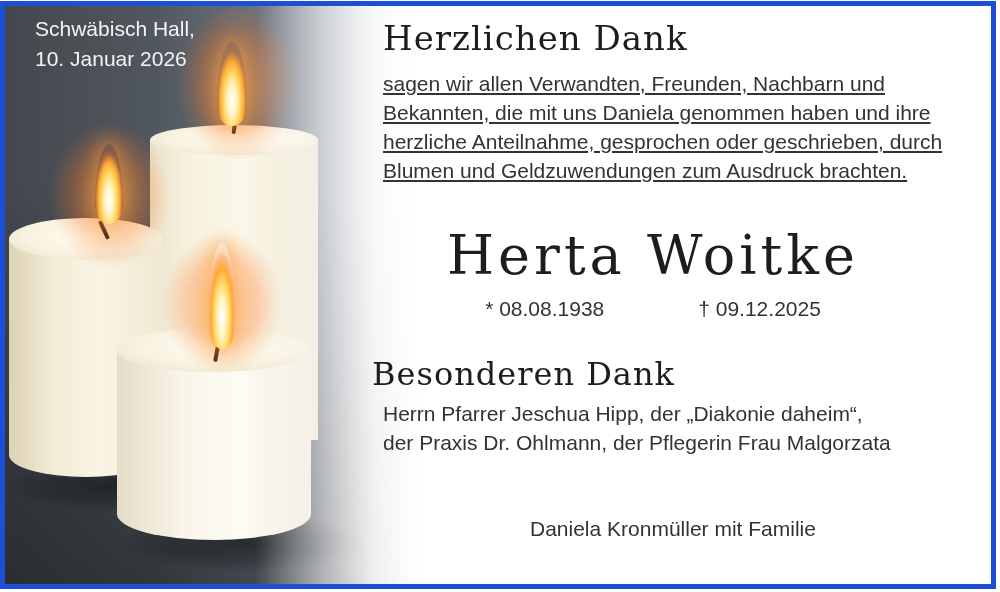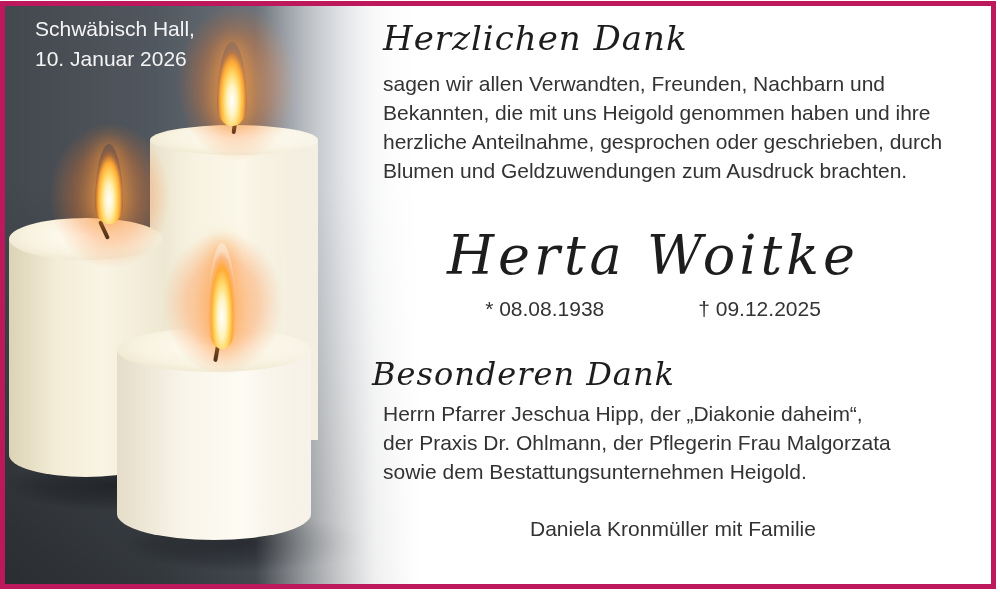--- a/index.html
+++ b/index.html
@@ -3,21 +3,21 @@
 <meta charset="utf-8">
 <style>
   html, body { margin: 0; padding: 0; background: #ffffff; }
   .page {
     position: relative; width: 1000px; height: 592px;
     background: #ffffff; overflow: hidden;
     font-family: "Liberation Sans", sans-serif;
   }
   .frame {
     position: absolute; left: 0; top: 1px; right: 4px; bottom: 3px;
-    border: 5px solid #be185d; background: #ffffff;
+    border: 5px solid #1d4ed8; background: #ffffff;
   }
 
   
   .photo {
     position: absolute; left: 0; top: 0; width: 430px; height: 100%;
     overflow: hidden;
   }
   .photo-bg {
     position: absolute; inset: 0;
     background: linear-gradient(to right,
@@ -92,28 +92,28 @@
     background: linear-gradient(to right,
       rgba(255,255,255,0) 250px, rgba(255,255,255,0.45) 310px,
       rgba(255,255,255,0.88) 370px, #ffffff 415px);
   }
   .dateline {
     position: absolute; left: 30px; top: 8px;
     color: #f4f4f4; font-size: 21px; line-height: 30px;
   }
 
   
-  .script { font-family: "DejaVu Serif", serif; font-style: italic; color: #1d1d1d; }
+  .script { font-family: "DejaVu Serif", serif; color: #1d1d1d; }
   .headline {
     position: absolute; left: 378px; top: 12px;
     font-size: 34px; letter-spacing: 1px; white-space: nowrap;
   }
   .intro {
     position: absolute; left: 378px; top: 63px;
-    font-size: 21px; line-height: 29px; color: #333; white-space: nowrap;
+    font-size: 21px; line-height: 29px; color: #333; white-space: nowrap; text-decoration: underline;
   }
   .name {
     position: absolute; left: 378px; top: 206px; width: 540px;
     text-align: center; font-size: 54px; letter-spacing: 4px; white-space: nowrap; margin-top: 12px;
   }
   .dates {
     position: absolute; left: 378px; top: 291px; width: 540px;
     display: flex; justify-content: center; gap: 94px;
     font-size: 21px; color: #333;
   }
@@ -168,36 +168,35 @@
       <div class="dateline">
         <div>Schwäbisch Hall,</div>
         <div>10. Januar 2026</div>
       </div>
     </div>
 
     <div class="headline script">Herzlichen Dank</div>
 
     <div class="intro">
       <div>sagen wir allen Verwandten, Freunden, Nachbarn und</div>
-      <div>Bekannten, die mit uns Heigold genommen haben und ihre</div>
+      <div>Bekannten, die mit uns Daniela genommen haben und ihre</div>
       <div>herzliche Anteilnahme, gesprochen oder geschrieben, durch</div>
       <div>Blumen und Geldzuwendungen zum Ausdruck brachten.</div>
     </div>
 
     <div class="name script">Herta Woitke</div>
 
     <div class="dates">
       <span>* 08.08.1938</span>
       <span>† 09.12.2025</span>
     </div>
 
     <div class="subheadline script">Besonderen Dank</div>
 
     <div class="thanks">
       <div>Herrn Pfarrer Jeschua Hipp, der „Diakonie daheim“,</div>
       <div>der Praxis Dr. Ohlmann, der Pflegerin Frau Malgorzata</div>
-      <div>sowie dem Bestattungsunternehmen Heigold.</div>
     </div>
 
     <div class="signature">Daniela Kronmüller mit Familie</div>
 
   </div>
 </div>
 
 </body></html>

